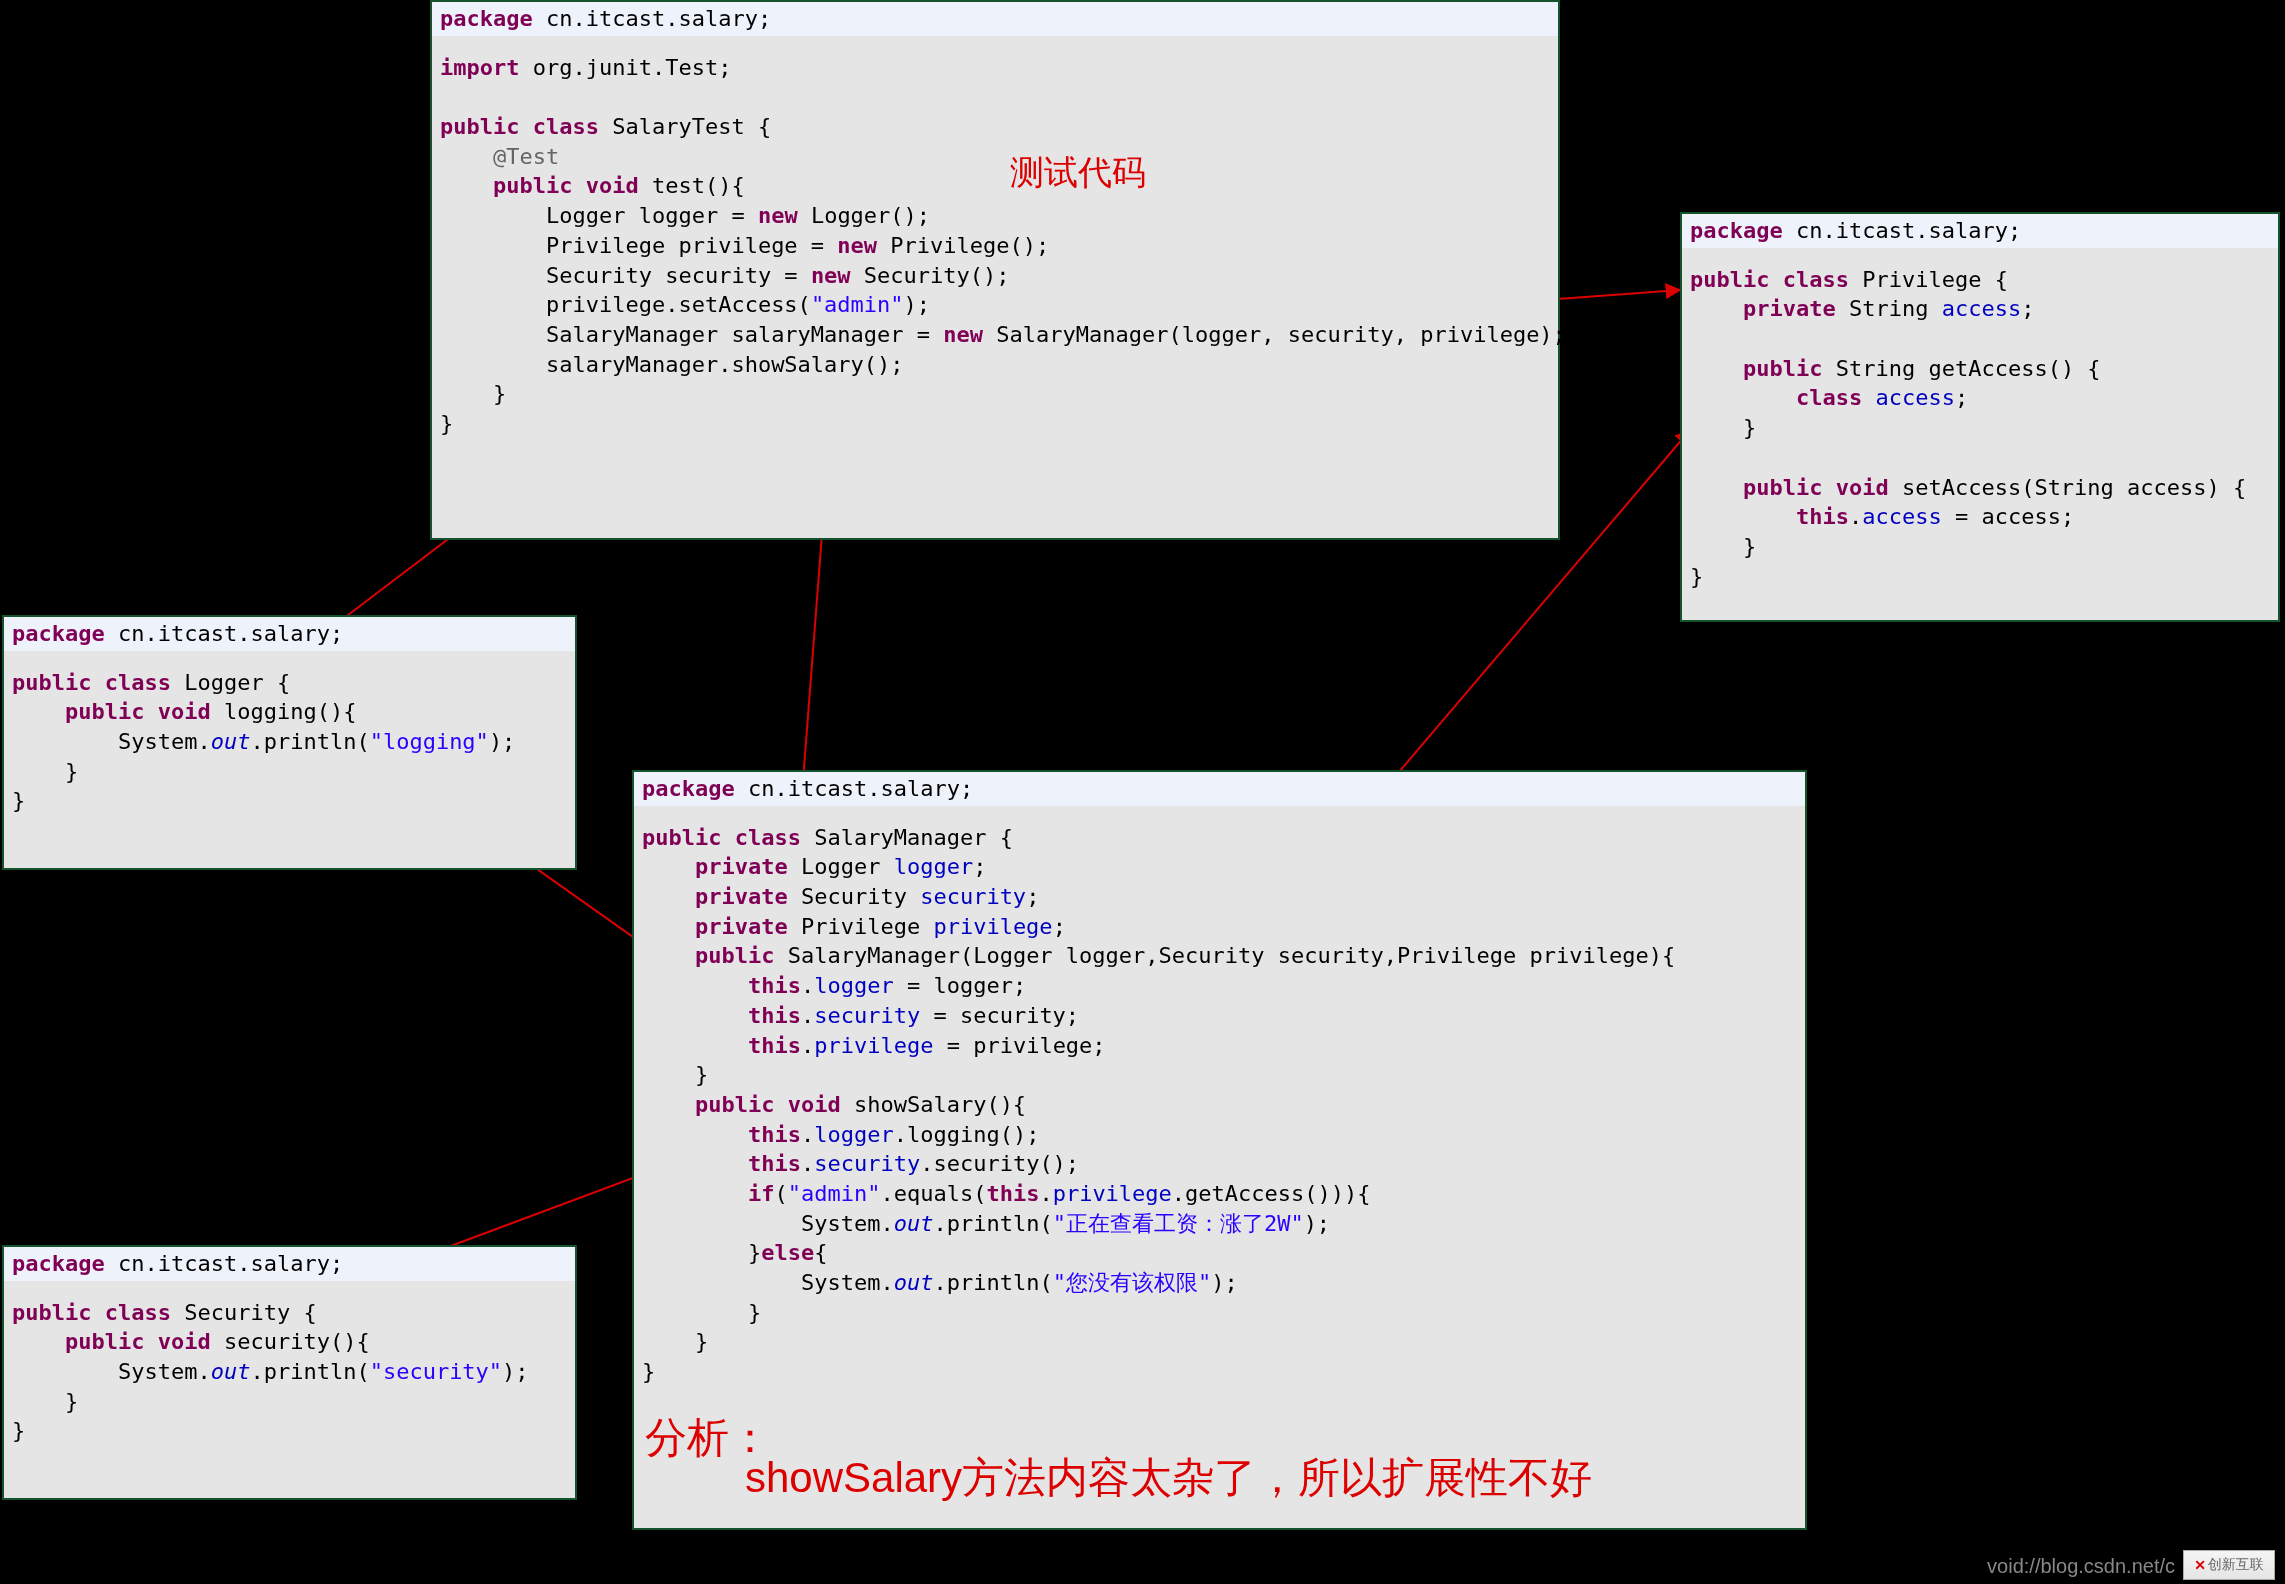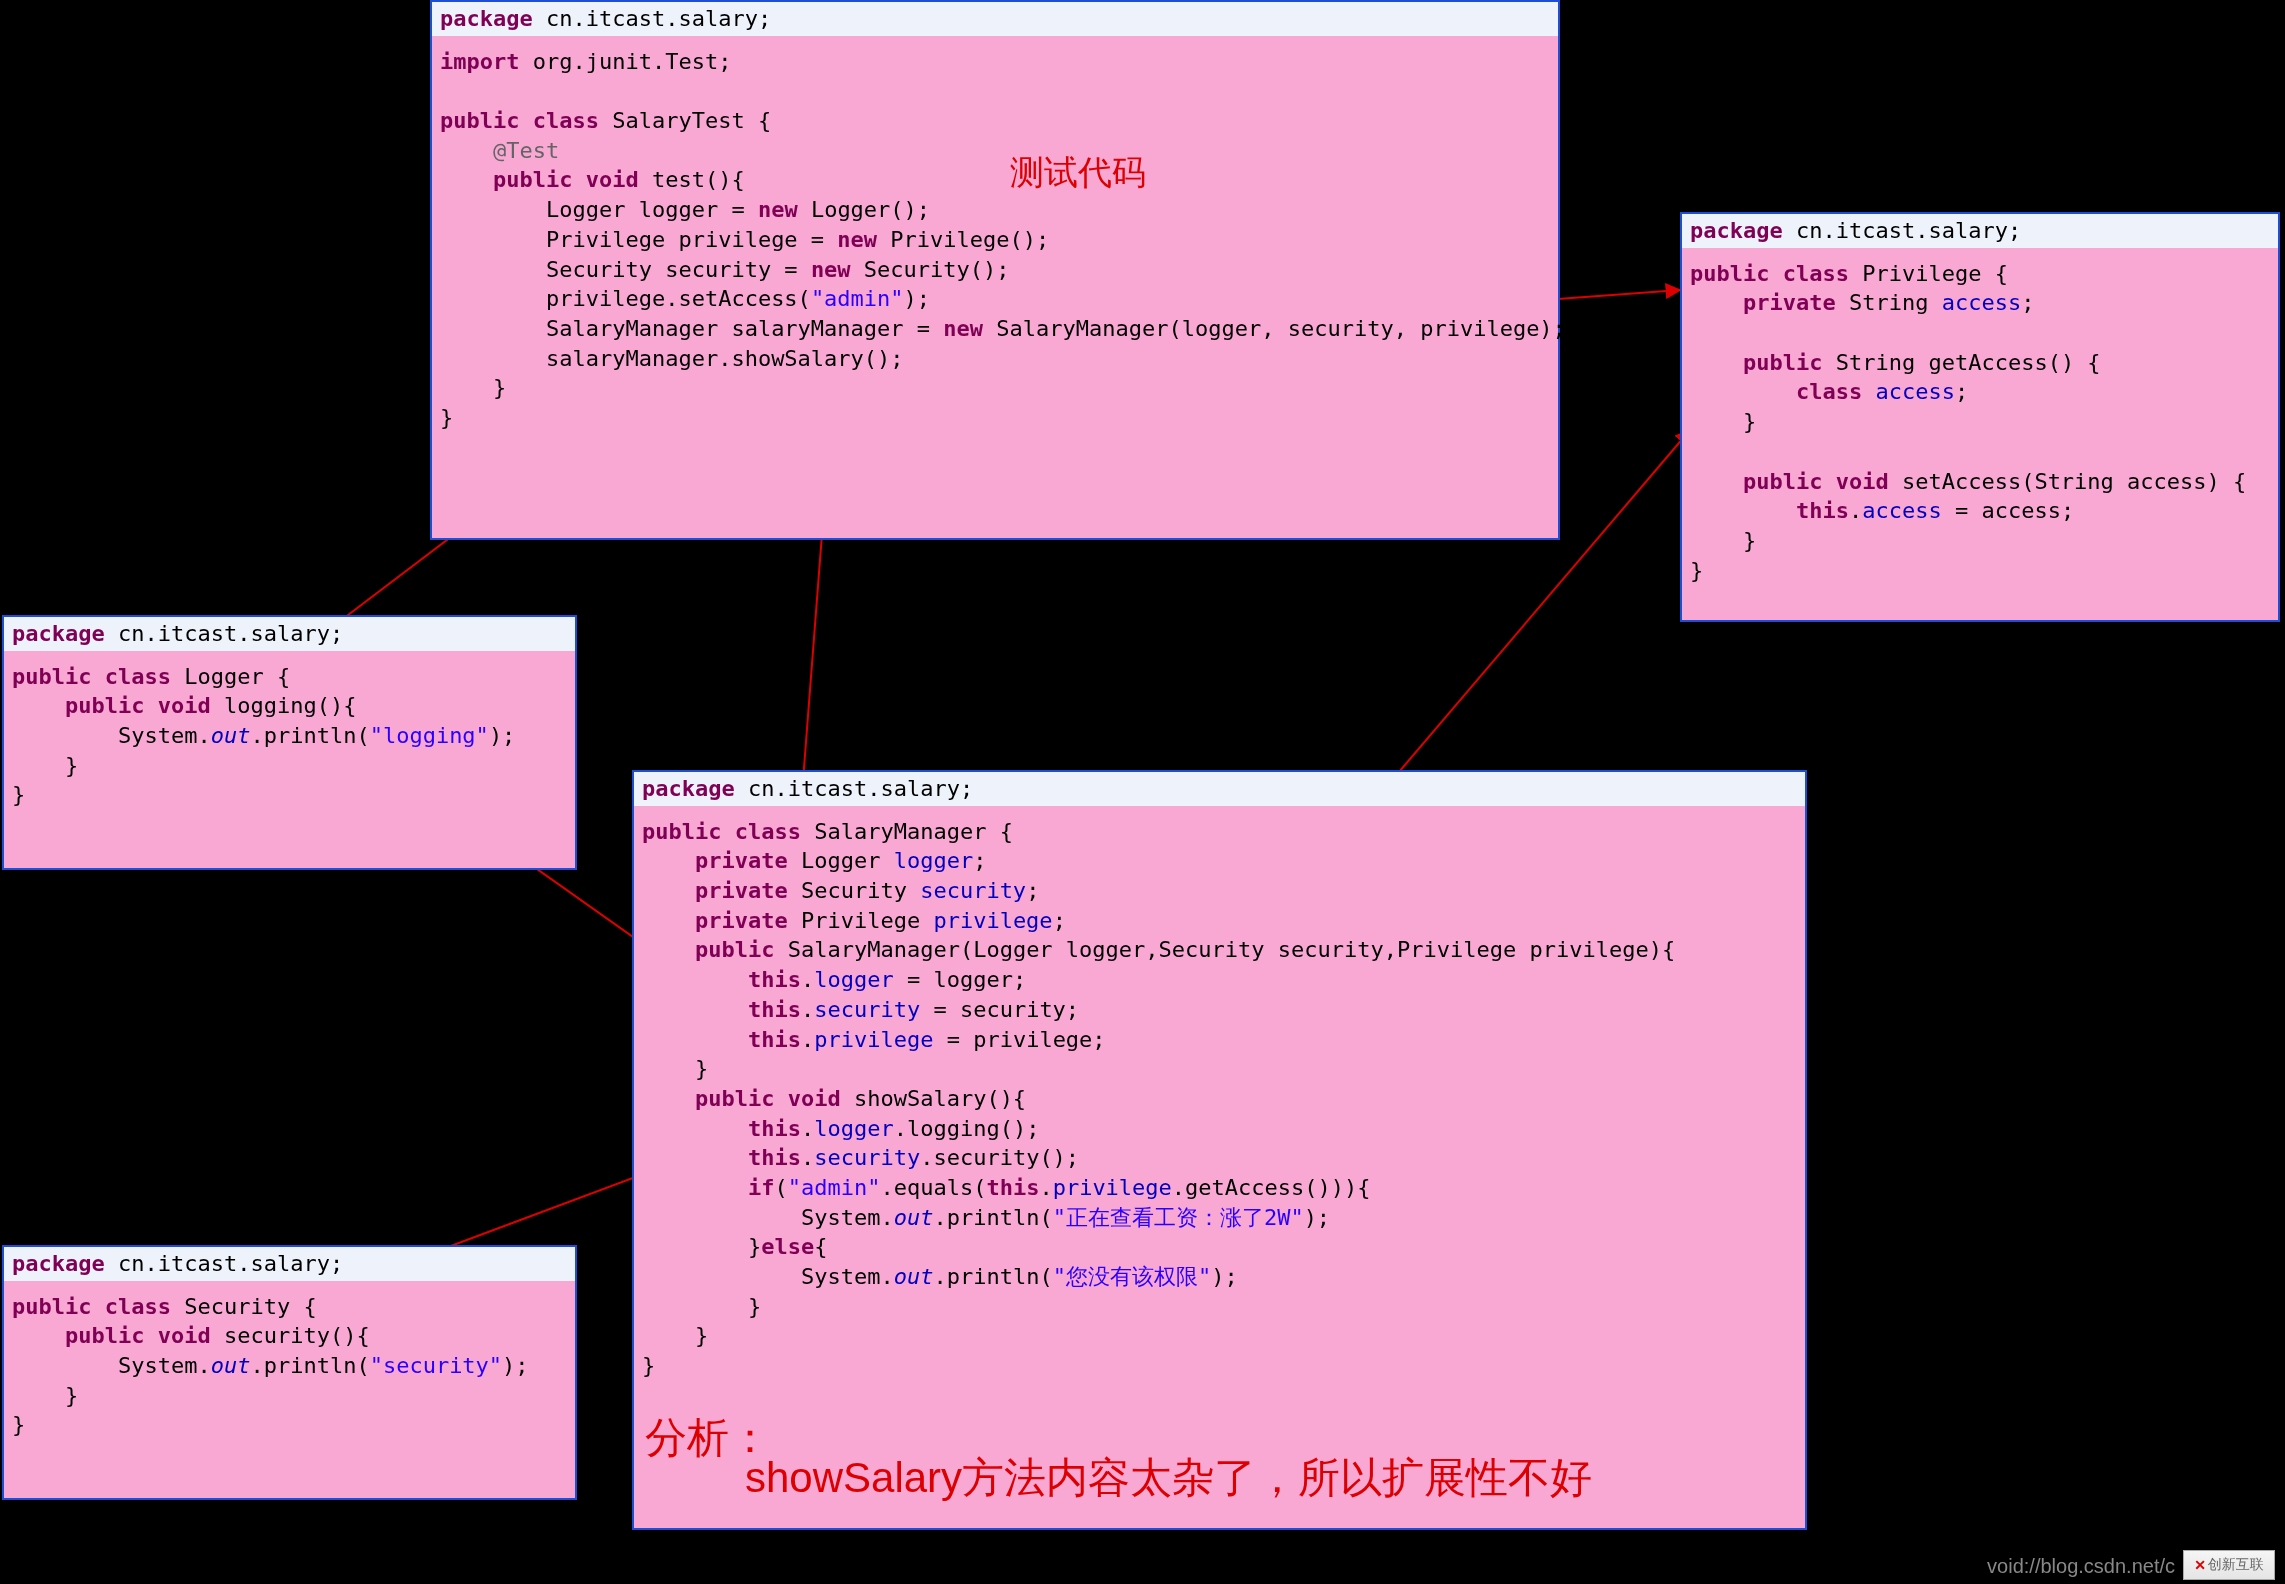--- a/index.html
+++ b/index.html
@@ -8,32 +8,32 @@
     width: 2285px;
     height: 1584px;
     background: #000;
     font-family: "Consolas", "Courier New", monospace;
     font-size: 22px;
     overflow: hidden;
     position: relative;
   }
   .panel {
     position: absolute;
-    background: #f9a8d4;
-    border: 2px solid #1d4ed8;
+    background: #e5e5e5;
+    border: 2px solid #14532d;
     box-sizing: border-box;
   }
   .pkgline {
     background: #eef3fb;
     padding: 2px 8px;
     white-space: pre;
   }
   pre {
     margin: 0;
-    padding: 11px 8px;
+    padding: 17px 8px;
     white-space: pre;
     line-height: 1.35;
     color: #000;
   }
   .kw { color: #7f0055; font-weight: bold; }
   .field { color: #0000c0; text-align: center; }
   .str { color: #2a00ff; }
   .ann { color: #646464; }
   .sta { color: #0000c0; font-style: italic; }
   .annotation-text {

